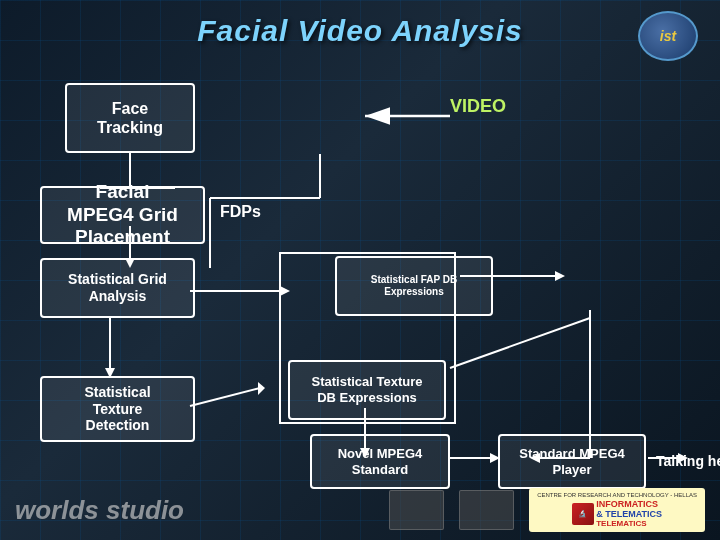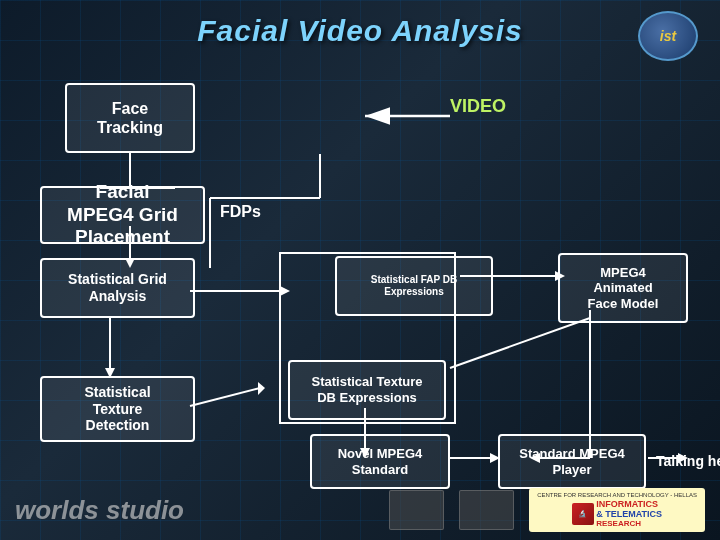--- a/index.html
+++ b/index.html
@@ -222,21 +222,20 @@
     <div style="position:absolute; left:210px; top:145px; color:#ffffff; font-weight:bold; font-size:16px;">FDPs</div>
 
     <div class="abs-box" style="left:30px; top:200px; width:155px; height:60px; font-size:14px;">Statistical Grid Analysis</div>
 
     <div class="abs-box" style="left:30px; top:318px; width:155px; height:66px; font-size:14px;">Statistical Texture Detection</div>
 
     <div class="abs-box" style="left:278px; top:198px; width:158px; height:60px; font-size:10px;margin-left:47px;">Statistical FAP DB Expressions</div>
 
     <div class="abs-box" style="left:278px; top:302px; width:158px; height:60px; font-size:13px;">Statistical Texture DB Expressions</div>
 
-    <div class="abs-box" style="left:548px; top:195px; width:130px; height:70px; font-size:13px;">MPEG4 Animated Face Model</div>
 
     <div class="abs-box" style="left:300px; top:376px; width:140px; height:55px; font-size:13px;">Novel MPEG4 Standard</div>
 
     <div class="abs-box" style="left:488px; top:376px; width:148px; height:55px; font-size:13px;text-align:center;">Standard MPEG4 Player</div>
 
     <div style="position:absolute; left:646px; top:395px; color:#ffffff; font-weight:bold; font-size:14px; white-space:nowrap;">Talking head</div>
 
   </div>
 
   <div class="bottom-logos">
@@ -248,20 +247,20 @@
     <div class="institute-logo">
       <div style="display:flex; flex-direction:column; align-items:center;">
         <div style="font-size:6px; color:#333; line-height:1;">CENTRE FOR RESEARCH AND TECHNOLOGY - HELLAS</div>
         <div style="display:flex; align-items:center; gap:2px; margin-top:1px;">
           <div style="width:22px; height:22px; background:linear-gradient(135deg,#cc2222,#881111); border-radius:2px; display:flex;align-items:center;justify-content:center;">
             <span style="color:white;font-size:7px;font-weight:bold;">🔬</span>
           </div>
           <div>
             <div style="color:#cc2222; font-size:9px; font-weight:bold;">INFORMATICS</div>
             <div style="color:#2244aa; font-size:9px; font-weight:bold;">&amp; TELEMATICS</div>
-            <div style="color:#cc2222; font-size:8px; font-weight:bold;">RESEARCH</div>
+            <div style="color:#cc2222; font-size:8px; font-weight:bold;">TELEMATICS</div>
           </div>
         </div>
       </div>
     </div>
   </div>
 
 </div>
 
 </body></html>

